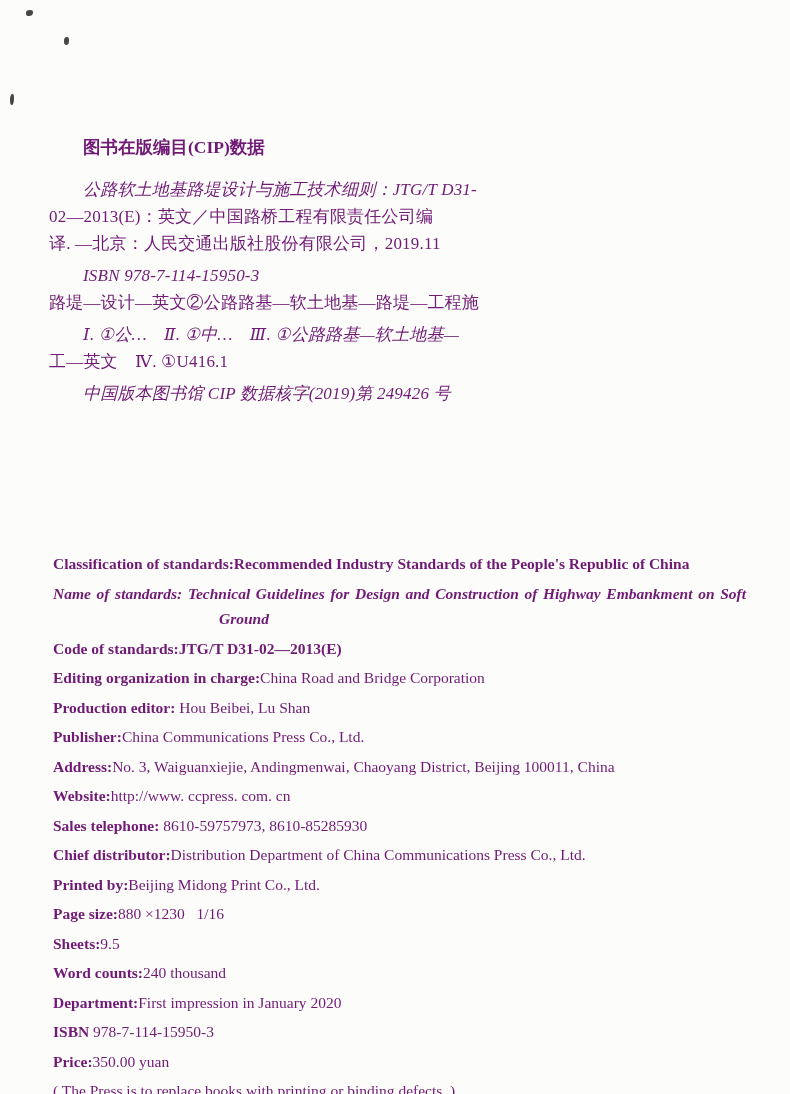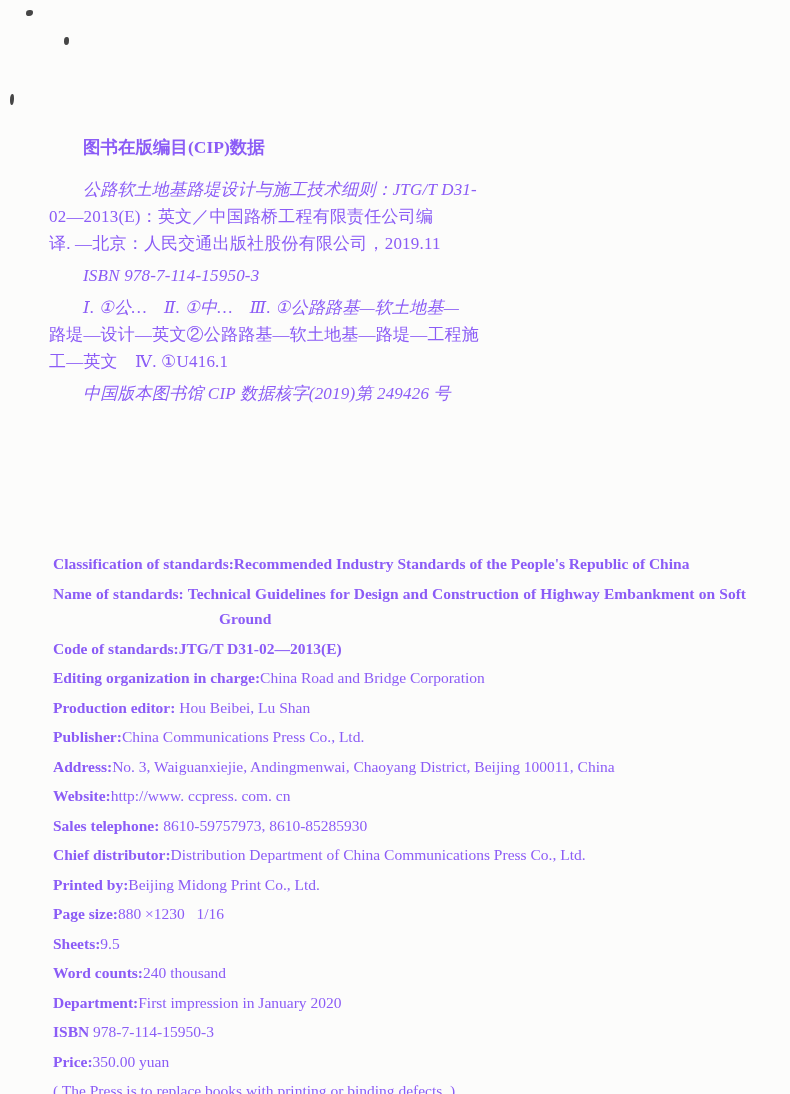--- a/index.html
+++ b/index.html
@@ -2,21 +2,21 @@
 <html><head>
 <meta charset="utf-8">
 <style>
   html,body{margin:0;padding:0;background:#e8e8e8;}
   .page{
     position:relative;
     width:790px;height:1094px;
     margin:0 auto;
     background:#fcfcfb;
     font-family:"Liberation Serif","DejaVu Serif",serif;
-    color:#8b5cf6;
+    color:#701a75;
     overflow:hidden;
   }
   
   .speck{position:absolute;background:#262626;opacity:.85;border-radius:55% 40% 60% 45%;}
   
   .cip-block{position:absolute;left:49px;right:44px;top:134px;}
   .cip-heading{
     margin:0 0 16px 0;
     font-size:17.5px;font-weight:bold;line-height:26px;
     text-indent:34px;
@@ -25,39 +25,39 @@
   .indent2{text-indent:34px;font-style:italic;}
   .gap-top{margin-top:5px;}
   
   .en-block{
     position:absolute;left:49px;right:40px;top:547px;
     font-size:15.5px;line-height:25.5px;
   }
   .en-entry{margin:4px;}
   .en-label{font-weight:bold;}
   .bold-value .en-value{font-weight:bold;}
-  .hang{padding-left:166px;text-indent:-166px;text-align:justify;}
+  .hang{padding-left:166px;text-indent:-166px;text-align:justify;font-style:italic;}
 </style>
 </head>
 <body>
 
 <div class="page">
 
   <div class="speck" style="left:26px;top:10px;width:7px;height:6px;"></div>
   <div class="speck" style="left:64px;top:37px;width:5px;height:8px;"></div>
   <div class="speck" style="left:10px;top:94px;width:4px;height:11px;"></div>
 
   <div class="cip-block">
     <h2 class="cip-heading">图书在版编目(CIP)数据</h2>
     <p class="cn-line indent2">公路软土地基路堤设计与施工技术细则：JTG/T D31-</p>
     <p class="cn-line">02—2013(E)：英文／中国路桥工程有限责任公司编</p>
     <p class="cn-line">译. —北京：人民交通出版社股份有限公司，2019.11</p>
     <p class="cn-line indent2 gap-top">ISBN 978-7-114-15950-3</p>
+    <p class="cn-line">路堤—设计—英文②公路路基—软土地基—路堤—工程施</p>
     <p class="cn-line indent2 gap-top">Ⅰ. ①公…　Ⅱ. ①中…　Ⅲ. ①公路路基—软土地基—</p>
-    <p class="cn-line">路堤—设计—英文②公路路基—软土地基—路堤—工程施</p>
     <p class="cn-line">工—英文　Ⅳ. ①U416.1</p>
     <p class="cn-line indent2 gap-top">中国版本图书馆 CIP 数据核字(2019)第 249426 号</p>
   </div>
 
   <div class="en-block">
 
     <p class="en-entry bold-value"><span class="en-label">Classification of standards:</span><span class="en-value">Recommended Industry Standards of the People's Republic of China</span></p>
 
     <p class="en-entry bold-value hang"><span class="en-label">Name of standards:</span><span class="en-value"> Technical Guidelines for Design and Construction of Highway Embankment on Soft Ground</span></p>
 

